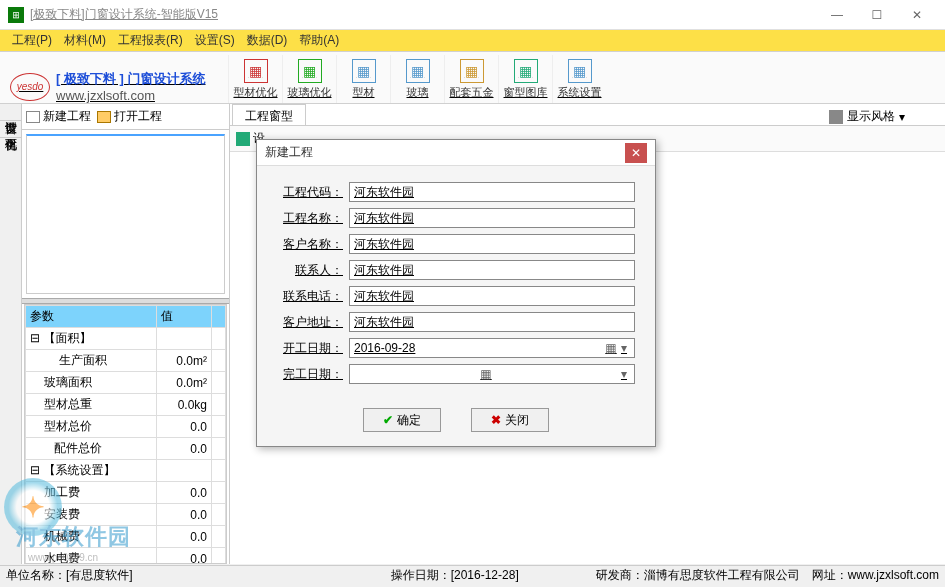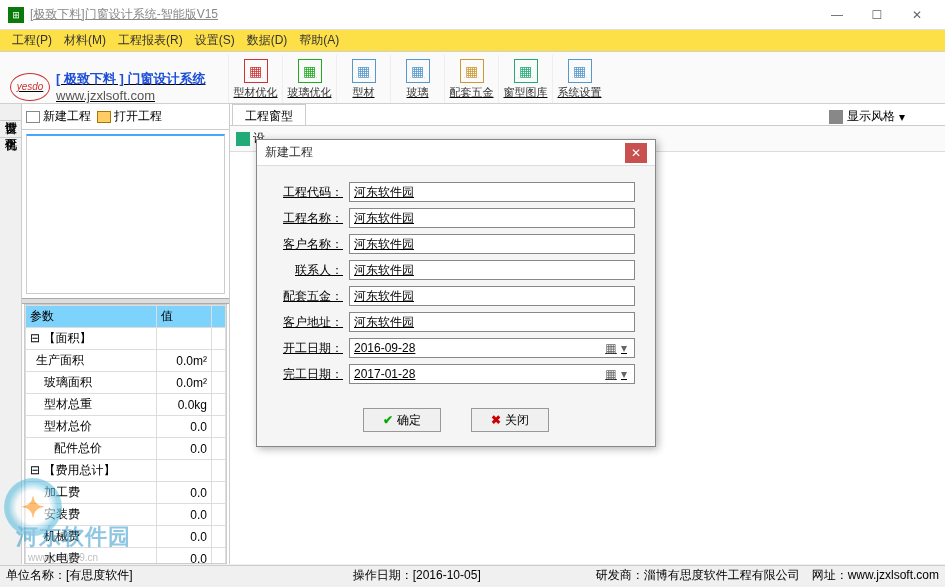--- a/index.html
+++ b/index.html
@@ -58,21 +58,21 @@
 .frow .finput { flex: 1; height: 20px; border: 1px solid #888; padding: 1px 4px; background: #fff; }
 .frow .fdate { flex: 1; height: 20px; border: 1px solid #888; padding: 1px 4px; background: #fff; display: flex; align-items: center; }
 .frow .fdate span:first-child { flex: 1; }
 .frow .fdate .cal { width: 14px; text-align: center; color: #666; }
 .frow .fdate .dd { width: 12px; text-align: center; color: #666; }
 .dlg-btns { display: flex; justify-content: center; gap: 30px; padding: 10px 0 14px; }
 .dlg-btns .dbtn { width: 78px; height: 24px; border: 1px solid #999; background: #f0f0f0; display: flex; align-items: center; justify-content: center; gap: 4px; }
 .dlg-btns .ok-icon { color: #0a0; font-weight: bold; }
 .dlg-btns .cancel-icon { color: #c00; font-weight: bold; }
 
-.statusbar { position: absolute; bottom: 2px; left: 0; right: 0; height: 20px; background: #f0f0f0; border-top: 1px solid #ccc; display: flex; align-items: center; padding: 0 6px; font-size: 12px; }
+.statusbar { position: absolute; bottom: 2px; left: 0; right: 0; height: 20px; background: #f0f0f0; border-top: 1px solid #ccc; display: flex; align-items: center; padding: 0 6px; font-size: 12px; gap: 38px; }
 .statusbar .sseg { margin-right: 20px; }
 .statusbar .sseg.r { margin-left: auto; margin-right: 0; }
 
 .watermark { position: absolute; left: 4px; bottom: 24px; opacity: 0.55; pointer-events: none; }
 .watermark .wlogo { width: 58px; height: 58px; border-radius: 50%; background: radial-gradient(circle,#fff 40%,#5bd 60%); display: flex; align-items: center; justify-content: center; color: #f80; font-size: 28px; font-weight: bold; }
 .watermark .wtxt { color: #39c; font-size: 22px; font-weight: bold; letter-spacing: 1px; margin-top: -14px; margin-left: 12px; }
 .watermark .wurl { color: #888; font-size: 10px; margin-left: 24px; }
 
 .disp-style { position: absolute; right: 40px; top: 4px; display: flex; align-items: center; gap: 4px; }
 </style>
@@ -165,21 +165,21 @@
               <th style="width:14px"></th>
             </tr>
         </tbody>
           <tbody id="param-body">
             <tr class="grp">
               <td>⊟ 【面积】</td>
               <td></td>
               <td></td>
             </tr>
             <tr>
-              <td style="padding-left:10px">生产面积</td>
+              <td style="padding-left:33px">生产面积</td>
               <td class="val">0.0m²</td>
               <td></td>
             </tr>
             <tr>
               <td style="padding-left:18px">玻璃面积</td>
               <td class="val">0.0m²</td>
               <td></td>
             </tr>
             <tr>
               <td style="padding-left:18px">型材总重</td>
@@ -190,21 +190,21 @@
               <td style="padding-left:18px">型材总价</td>
               <td class="val">0.0</td>
               <td></td>
             </tr>
             <tr>
               <td style="padding-left:28px">配件总价</td>
               <td class="val">0.0</td>
               <td></td>
             </tr>
             <tr class="grp">
-              <td>⊟ 【费用总计】</td>
+              <td>⊟ 【系统设置】</td>
               <td></td>
               <td></td>
             </tr>
             <tr>
               <td style="padding-left:18px">加工费</td>
               <td class="val">0.0</td>
               <td></td>
             </tr>
             <tr>
               <td style="padding-left:18px">安装费</td>
@@ -260,39 +260,38 @@
       </div>
     <div class="frow">
         <span class="flbl">客户名称：</span>
         <input class="finput" value="河东软件园" style="">
       </div>
     <div class="frow">
         <span class="flbl">联系人：</span>
         <input class="finput" value="河东软件园" style="">
       </div>
     <div class="frow">
-        <span class="flbl">配套五金：</span>
+        <span class="flbl">联系电话：</span>
         <input class="finput" value="河东软件园" style="">
       </div>
     <div class="frow">
         <span class="flbl">客户地址：</span>
         <input class="finput" value="河东软件园" style="">
       </div>
     <div class="frow">
         <span class="flbl">开工日期：</span>
       <div class="fdate">
           <span>2016-09-28</span>
           <span class="cal">▦</span>
           <span class="dd">▾</span>
         </div>
     </div>
     <div class="frow">
         <span class="flbl">完工日期：</span>
       <div class="fdate">
-          <span>2017-01-28</span>
           <span class="cal">▦</span>
           <span class="dd">▾</span>
         </div>
     </div>
   </div>
   <div class="dlg-btns">
     <div class="dbtn">
         <span class="ok-icon">✔</span>
         <span>确定</span>
       </div>
@@ -304,15 +303,15 @@
 </div>
 
 <div class="watermark">
   <div class="wlogo">✦</div>
   <div class="wtxt">河东软件园</div>
   <div class="wurl">www.pc0359.cn</div>
 </div>
 
 <div class="statusbar">
   <span class="sseg">单位名称：[有思度软件]</span>
-  <span class="sseg" style="margin-left:200px">操作日期：[2016-10-05]</span>
+  <span class="sseg" style="margin-left:200px">操作日期：[2016-12-28]</span>
   <span class="sseg r">研发商：淄博有思度软件工程有限公司　网址：www.jzxlsoft.com</span>
 </div>
 
 </body></html>

